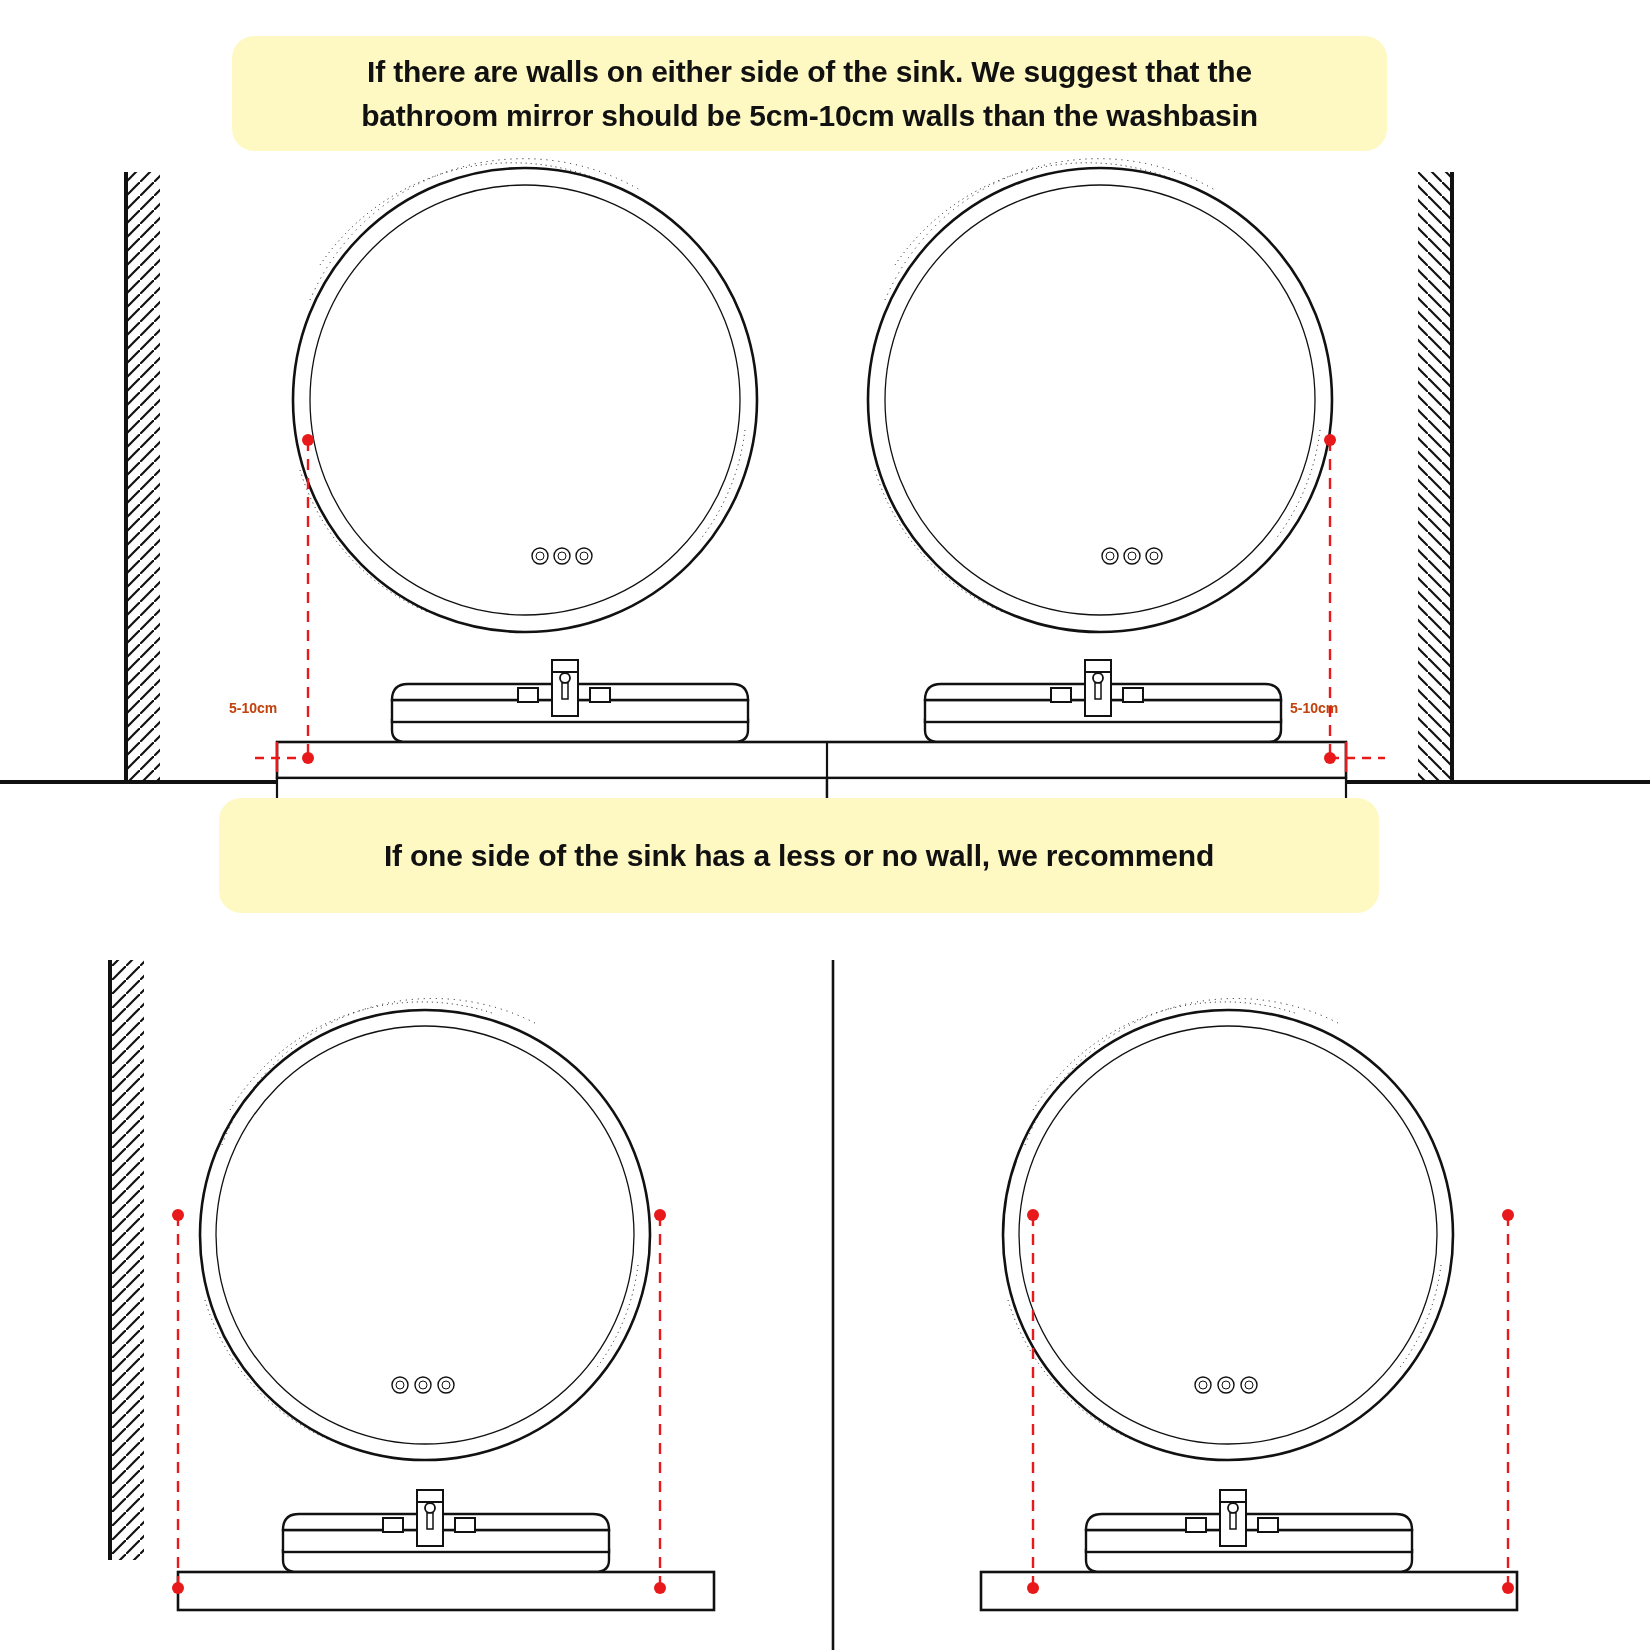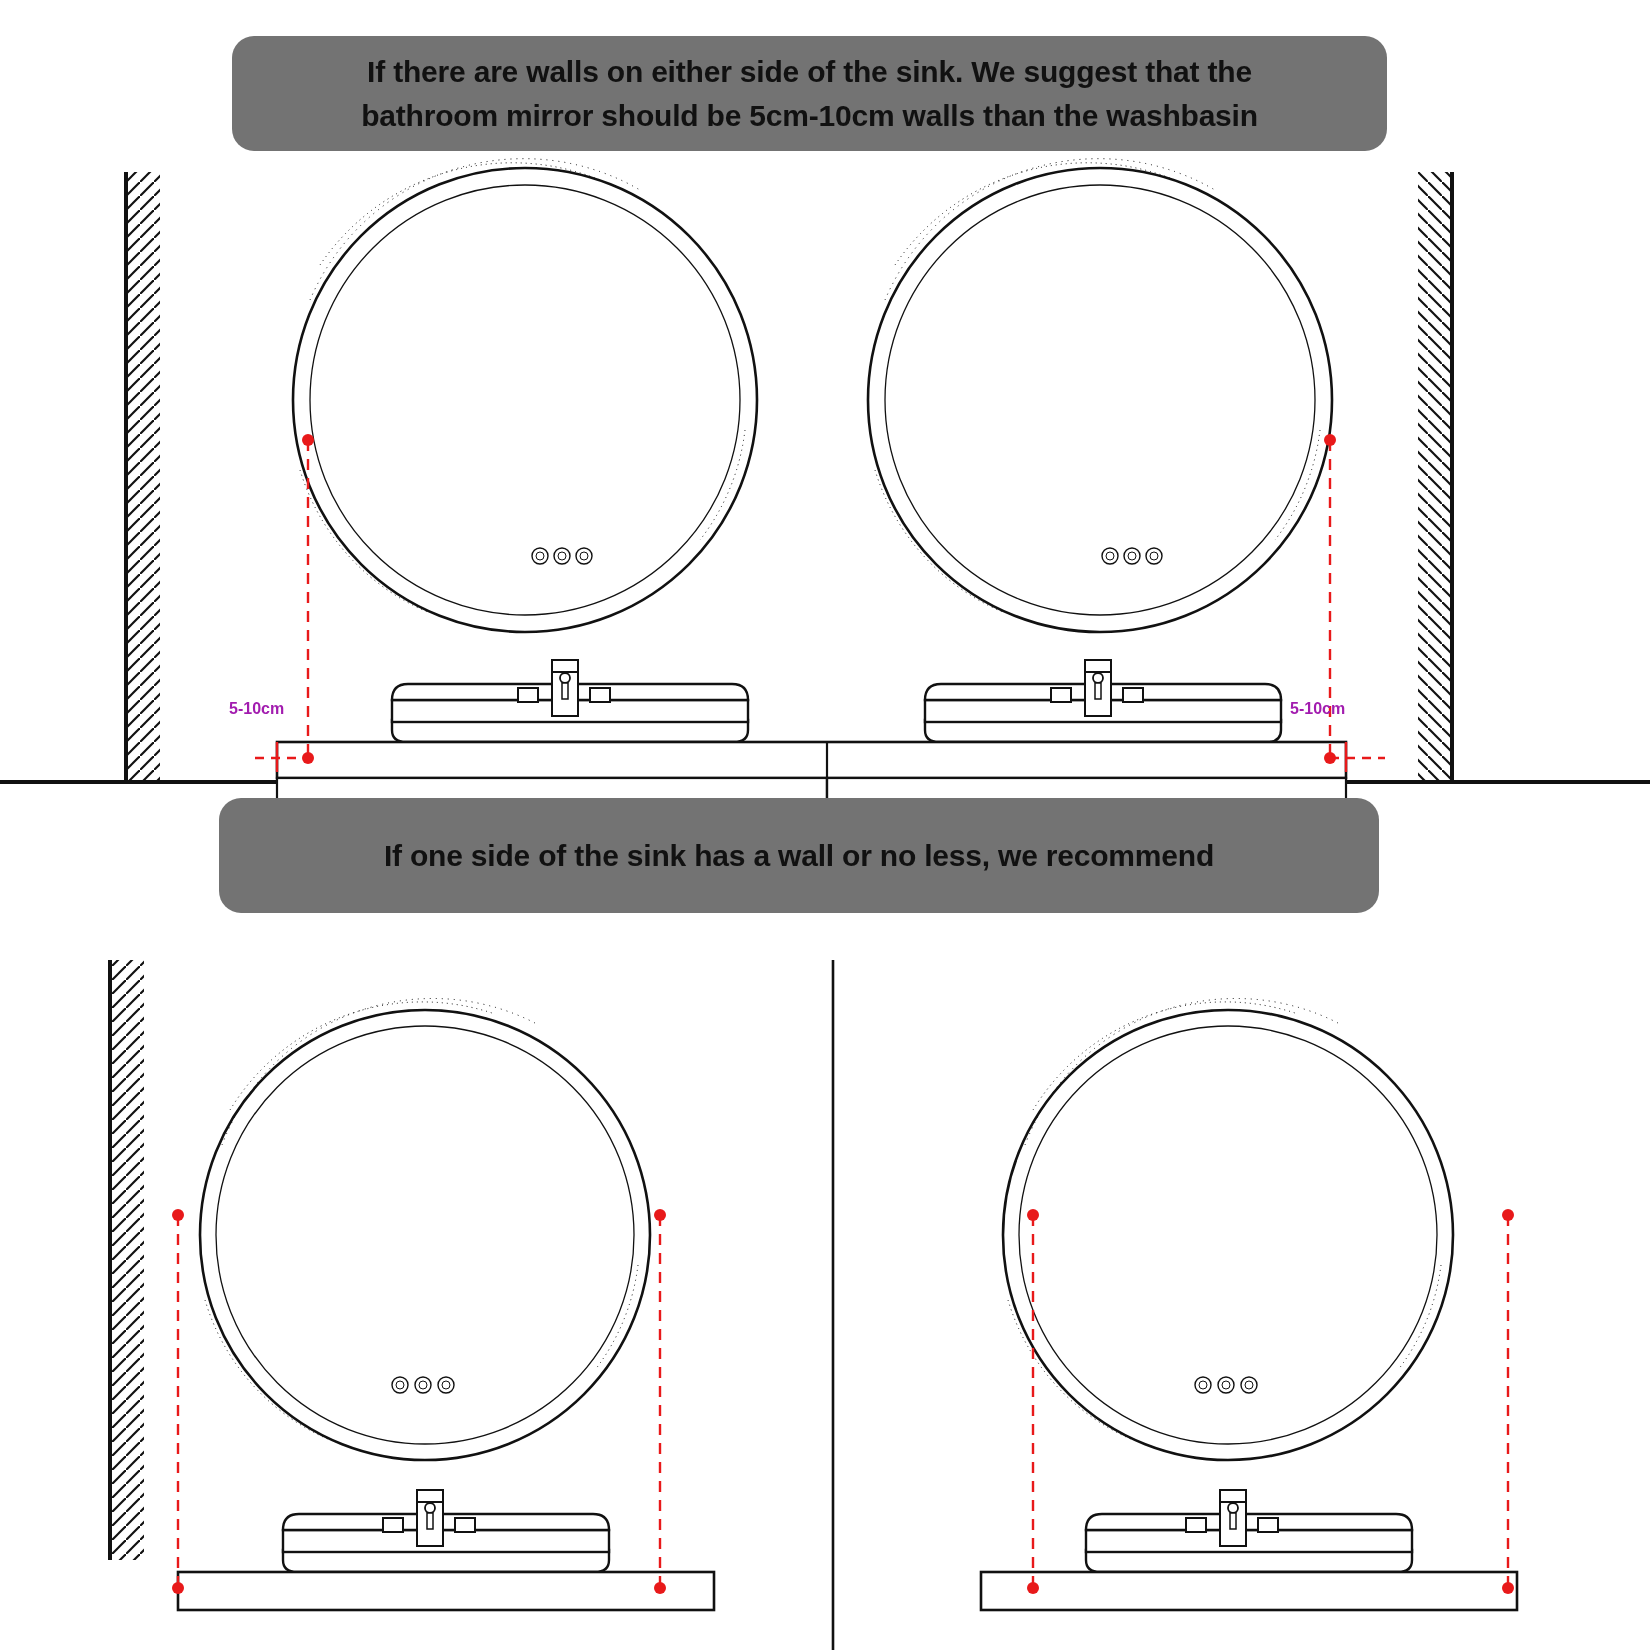--- a/index.html
+++ b/index.html
@@ -21,21 +21,21 @@
     height: 1650px;
   }
   svg.diagram {
     position: absolute;
     left: 0; top: 0;
     width: 1650px;
     height: 1650px;
   }
   .callout {
     position: absolute;
-    background: #737373;
+    background: #fef9c3;
     border-radius: 22px;
     box-sizing: border-box;
     display: flex;
     flex-direction: column;
     align-items: center;
     justify-content: center;
     text-align: center;
     color: #111111;
     font-weight: bold;
     letter-spacing: -0.2px;
@@ -55,22 +55,22 @@
   #callout-bottom {
     left: 219px;
     top: 798px;
     width: 1160px;
     height: 115px;
     font-size: 30px;
     line-height: 44px;
   }
   .dim-label {
     position: absolute;
-    color: #a21caf;
-    font-size: 16px;
+    color: #c2410c;
+    font-size: 14px;
     font-weight: bold;
     white-space: nowrap;
   }
   #dim-label-left {
     left: 229px;
     top: 700px;
   }
   #dim-label-right {
     left: 1290px;
     top: 700px;
@@ -287,19 +287,19 @@
       </g>
     </g>
   </svg>
 
   <div class="callout" id="callout-top">
     <span class="line">If there are walls on either side of the sink. We suggest that the</span>
     <span class="line">bathroom mirror should be 5cm-10cm walls than the washbasin</span>
   </div>
 
   <div class="callout" id="callout-bottom">
-    <span class="line">If one side of the sink has a wall or no less, we recommend</span>
+    <span class="line">If one side of the sink has a less or no wall, we recommend</span>
   </div>
 
   <div class="dim-label" id="dim-label-left">5-10cm</div>
   <div class="dim-label" id="dim-label-right">5-10cm</div>
 
 </div>
 
 </body></html>

